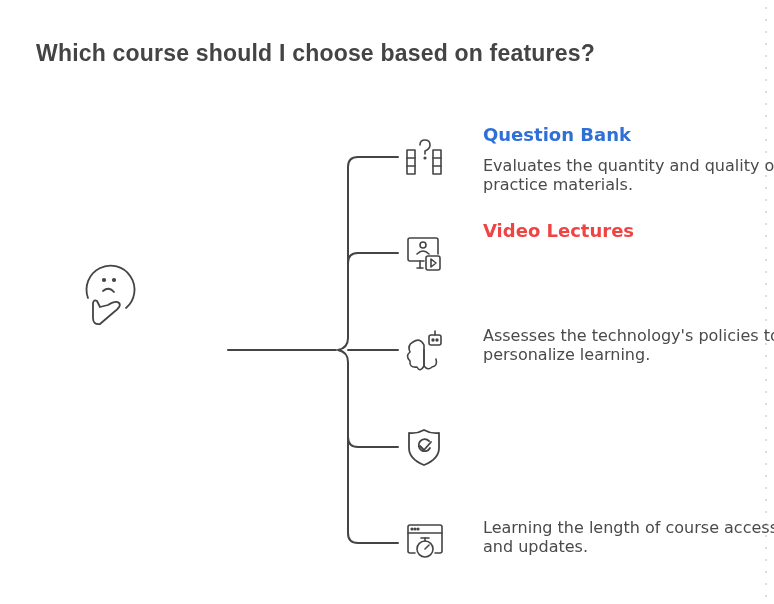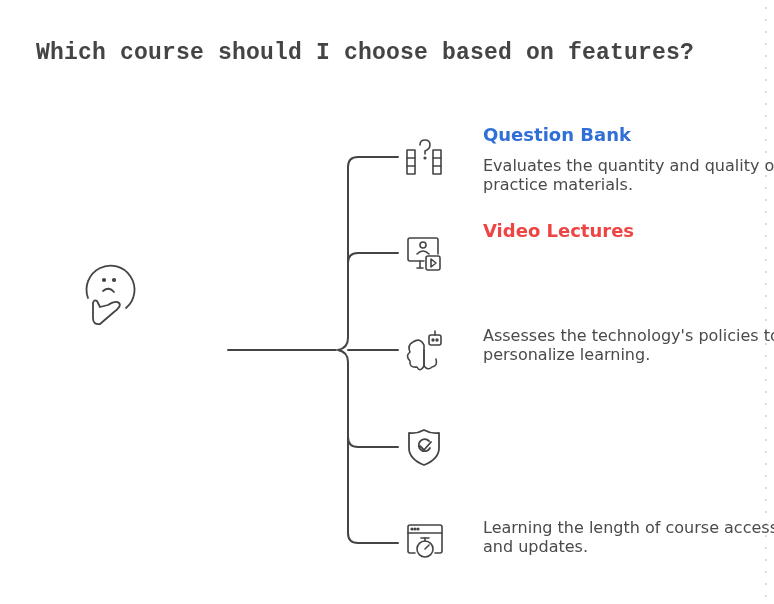--- a/index.html
+++ b/index.html
@@ -8,21 +8,21 @@
     font-family: "DejaVu Sans", sans-serif; color: #444;
   }
   .dots {
     position: absolute; top: 0; right: 0; width: 14px; height: 604px;
     background-image: radial-gradient(circle, #dcdcdc 0.8px, transparent 1px);
     background-size: 12px 12px; background-position: 0 2px;
   }
   .title {
     position: absolute; left: 36px; top: 40px; font-size: 23px; font-weight: bold;
     color: #444; letter-spacing: 0.2px; white-space: nowrap;
-    font-family: Liberation Mono, monospace;
+    font-family: Liberation Sans, sans-serif;
   }
   svg.diagram { position: absolute; left: 0; top: 0; }
   .item { position: absolute; left: 483px; width: 300px; }
   .item .head { font-size: 18px; font-weight: bold; line-height: 22px; white-space: nowrap; }
   .item .desc { font-size: 16px; line-height: 19px; color: #4a4a4a; margin-top: 10px; }
 </style>
 </head>
 <body>
 
 <div class="dots"></div>

